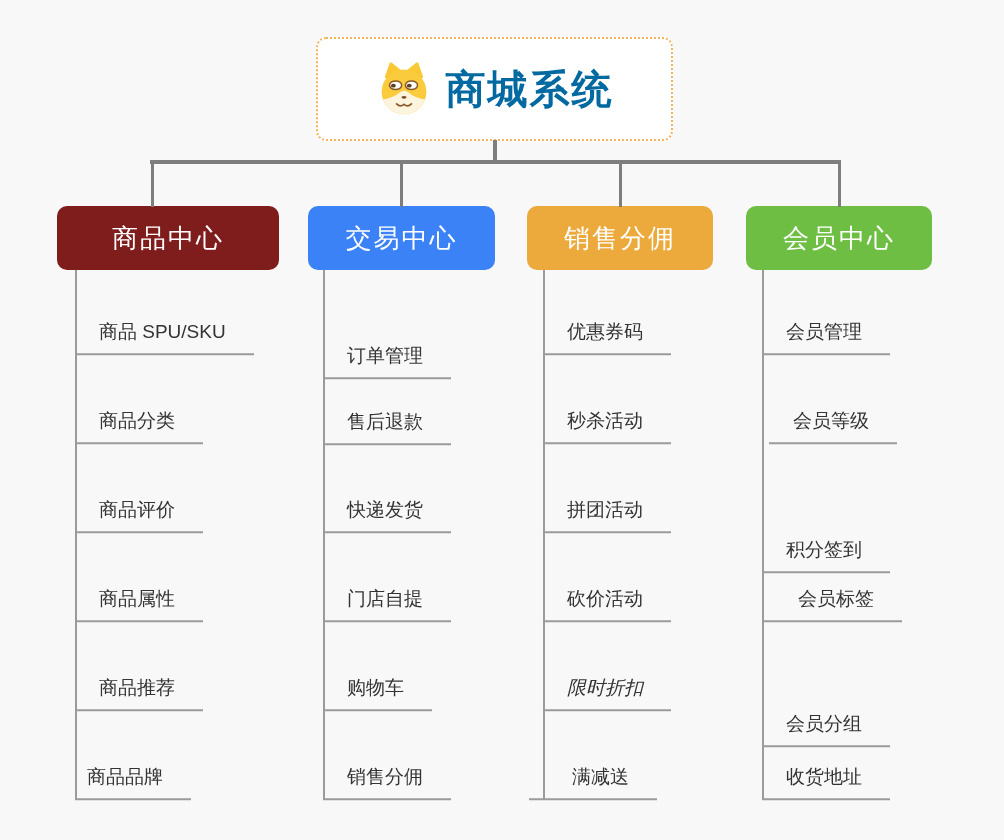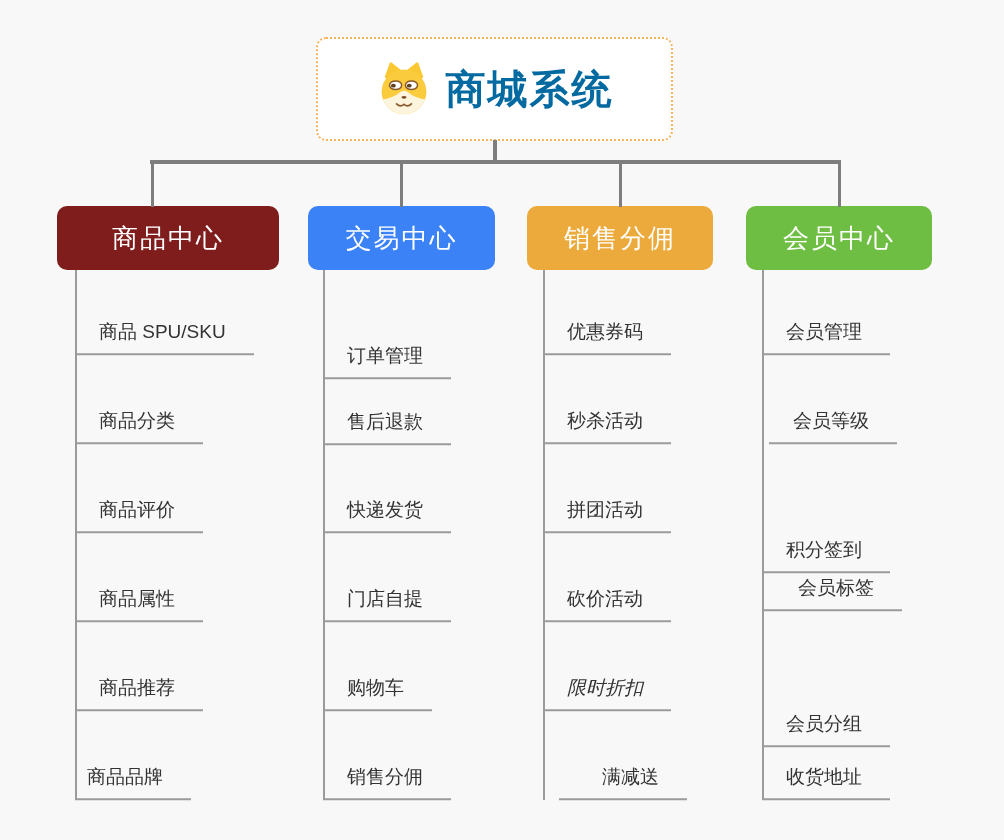--- a/index.html
+++ b/index.html
@@ -122,31 +122,31 @@
       <div class="branch" style="left: 527px;">
     <div class="branch-box" style="width: 186px; background: rgb(235, 170, 59);">
       <span class="branch-label">销售分佣</span>
     </div>
     <div class="branch-line" style="left: 16px;"></div>
   <div class="sub-item" style="left: 16px; top: 149px;">优惠券码</div>
         <div class="sub-item" style="left: 16px; top: 238px;">秒杀活动</div>
         <div class="sub-item" style="left: 16px; top: 327px;">拼团活动</div>
         <div class="sub-item" style="left: 16px; top: 416px;">砍价活动</div>
         <div class="sub-item" style="left: 16px; top: 505px; font-style: italic;">限时折扣</div>
-        <div class="sub-item" style="left: 32px; top: 594px; padding-left: 43px;">满减送</div>
+        <div class="sub-item" style="left: 2px; top: 594px; padding-left: 43px;">满减送</div>
       </div>
       <div class="branch" style="left: 746px;">
     <div class="branch-box" style="width: 186px; background: rgb(111, 190, 68);">
       <span class="branch-label">会员中心</span>
     </div>
     <div class="branch-line" style="left: 16px;"></div>
   <div class="sub-item" style="left: 16px; top: 149px;">会员管理</div>
         <div class="sub-item" style="left: 23px; top: 238px;">会员等级</div>
         <div class="sub-item" style="left: 16px; top: 327px; margin-top: 40px;">积分签到</div>
-        <div class="sub-item" style="left: 16px; top: 405px; padding-left: 36px;">会员标签</div>
+        <div class="sub-item" style="left: 16px; top: 416px; padding-left: 36px;">会员标签</div>
         <div class="sub-item" style="left: 16px; top: 505px; margin-top: 36px;">会员分组</div>
         <div class="sub-item" style="left: 16px; top: 594px;">收货地址</div>
       </div>
     </div>
 <div class="conn conn-branch-drop" style="left: 150.5px;"></div>
     <div class="conn conn-branch-drop" style="left: 400px;"></div>
     <div class="conn conn-branch-drop" style="left: 618.5px;"></div>
     <div class="conn conn-branch-drop" style="left: 837.5px;"></div>
   </div>
 

